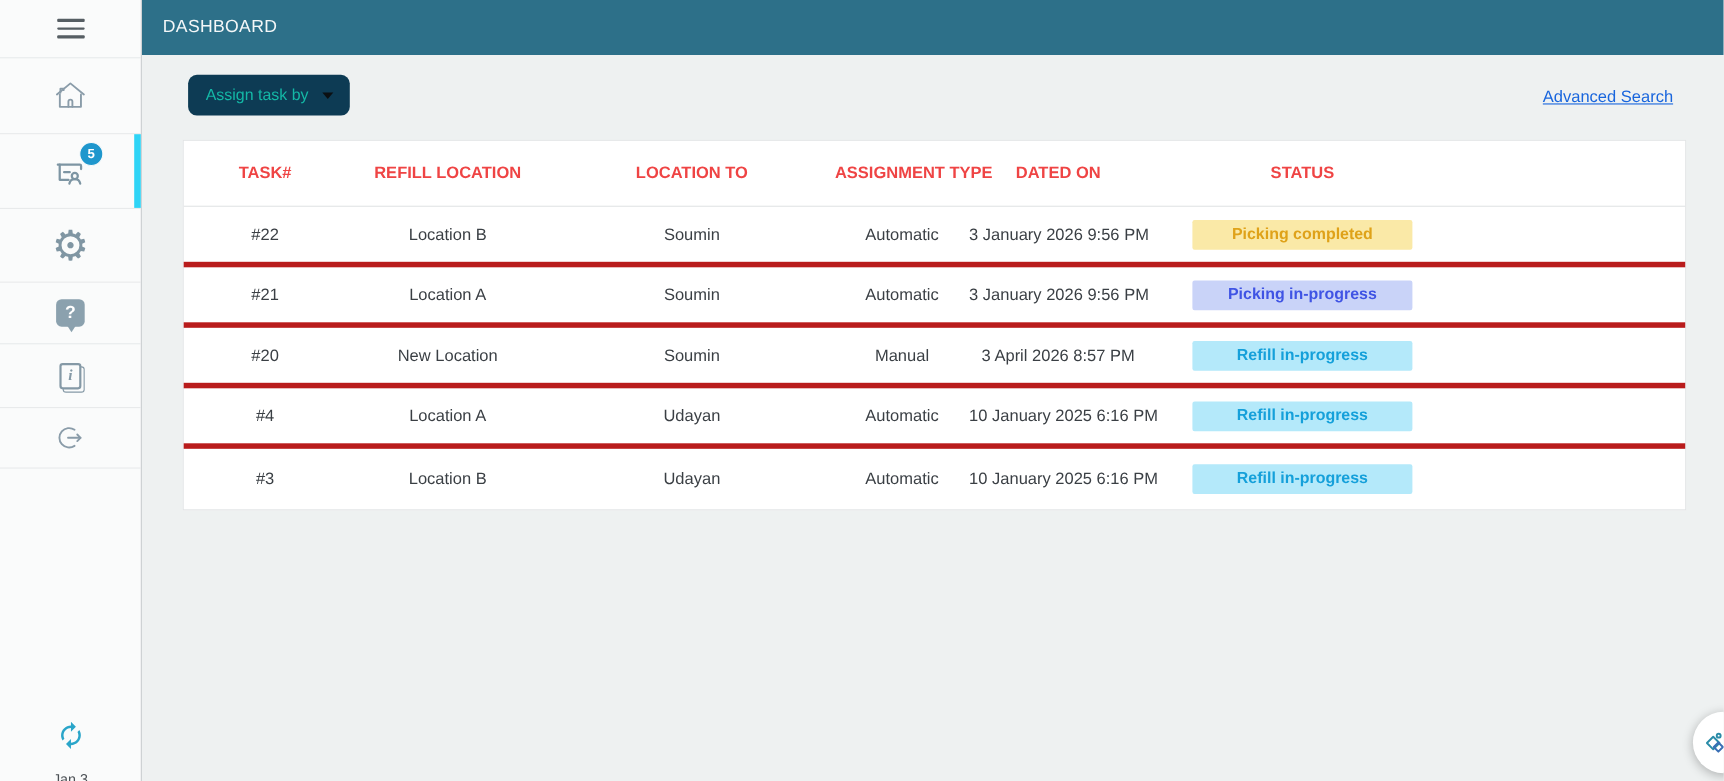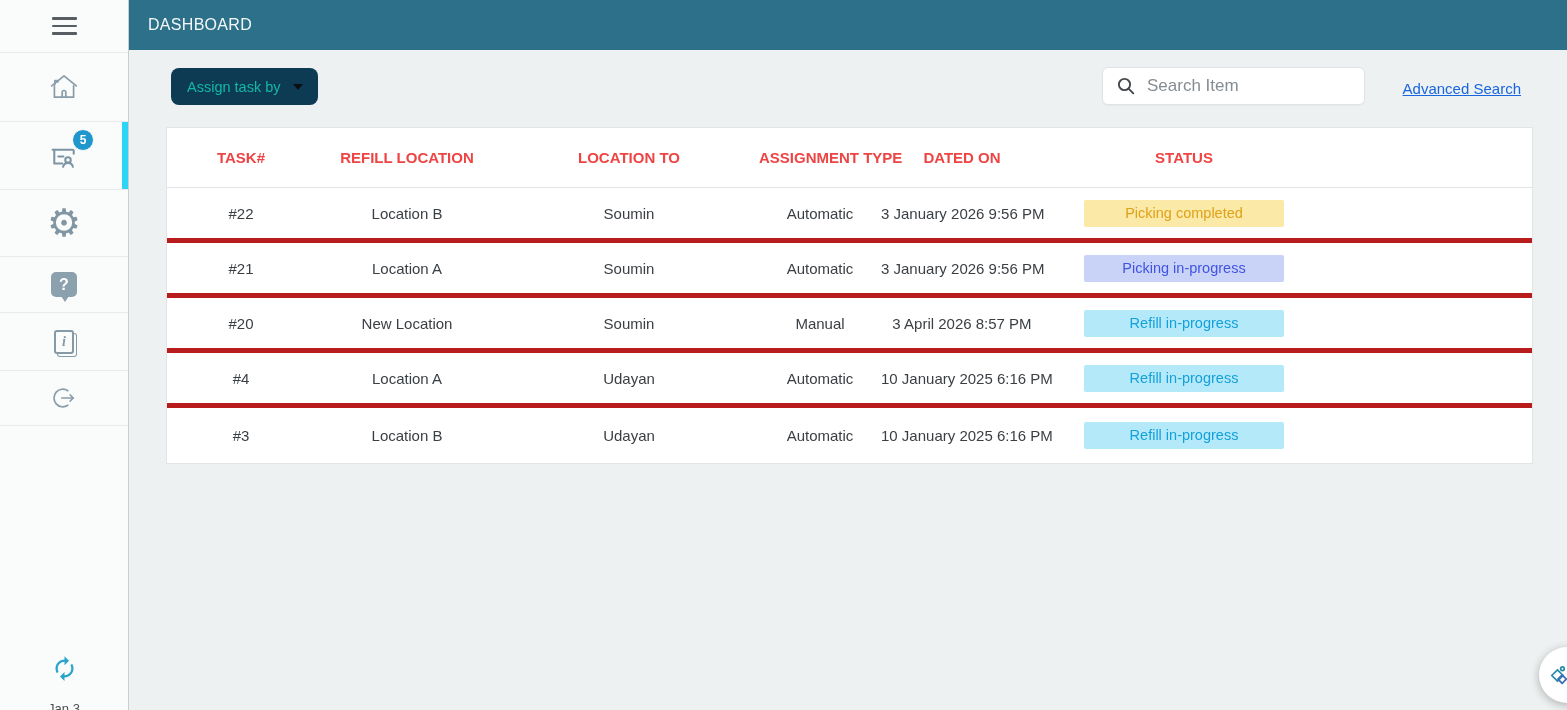--- a/index.html
+++ b/index.html
@@ -120,21 +120,21 @@
     grid-template-columns:148px 184px 260px 122px 162px 282px 1fr;
     align-items:center;
   }
   .t-head { height:60px; border-bottom:1px solid #e2e4e5; }
   .t-head .t-cell { font-weight:bold; font-size:15px; color:#ef4444; }
   .t-body-row { height:55px; border-bottom:5px solid #b91c1c; cursor:pointer; }
   .t-body-row:last-child { border-bottom:none; }
   .t-cell { text-align:center; font-size:15px; color:#3a3f44; white-space:nowrap; }
   .status-pill {
     display:inline-block; width:200px; line-height:27px; border-radius:2px;
-    font-size:14.5px; font-weight:normal; text-align:center;
+    font-size:14.5px; font-weight:bold; text-align:center;
   }
 
   
   .chat-fab {
     position:absolute; top:647px; right:-28px; width:56px; height:56px;
     background:#fff; border-radius:50%; box-shadow:0 2px 10px rgba(0,0,0,0.28);
     cursor:pointer; z-index:6;
   }
   .chat-fab svg { position:absolute; left:6px; top:15px; }
 </style>
@@ -211,29 +211,20 @@
   <div class="topbar-title">DASHBOARD</div>
 </header>
 
 <main class="main">
 
   <button class="assign-btn">
     <span>Assign task by</span>
     <span class="caret-down"></span>
   </button>
 
-  <div class="search-box">
-    <span style="line-height:0;">
-      <svg width="20" height="20" viewBox="0 0 20 20" fill="none" stroke="#44484c" stroke-width="1.9" stroke-linecap="round">
-        <circle cx="8.5" cy="8.5" r="5.6"></circle>
-        <line x1="12.8" y1="12.8" x2="17.3" y2="17.3"></line>
-      </svg>
-    </span>
-    <input type="text" placeholder="Search Item" style="">
-  </div>
 
   <a class="advanced-link">Advanced Search</a>
 
   <section class="task-table">
     <div class="t-row t-head">
       <div class="t-cell">TASK#</div>
       <div class="t-cell">REFILL LOCATION</div>
       <div class="t-cell">LOCATION TO</div>
       <div class="t-cell">ASSIGNMENT TYPE</div>
       <div class="t-cell">DATED ON</div>

